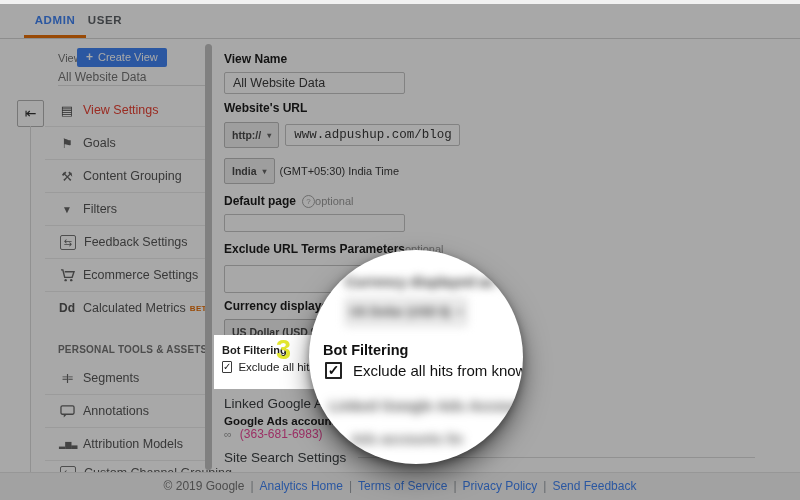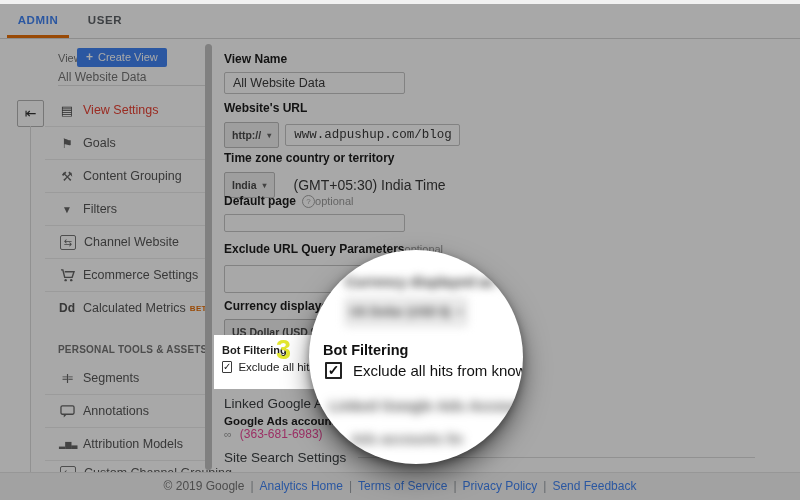--- a/index.html
+++ b/index.html
@@ -6,21 +6,21 @@
   body{
     width:800px;height:500px;position:relative;overflow:hidden;
     background:#fff;font-family:"Liberation Sans",sans-serif;
     -webkit-font-smoothing:antialiased;
   }
   
   #top-strip{position:absolute;left:0;top:0;right:0;height:4px;background:#f1f1f1;}
   #tabbar{position:absolute;left:0;top:4px;right:0;height:34px;background:#fff;border-bottom:1px solid #d6d6d6;}
   .tab{position:absolute;top:0;height:31px;line-height:33px;font-size:11.5px;font-weight:bold;
        letter-spacing:.6px;text-align:center;cursor:pointer;}
-  #tab-admin{left:7px;width:62px;color:#4285f4;border-bottom:3px solid #e8710a;}
+  #tab-admin{left:24px;width:62px;color:#4285f4;border-bottom:3px solid #e8710a;}
   #tab-user{left:74px;width:62px;color:#5f6368;}
   
   #back-btn{position:absolute;left:17px;top:100px;width:25px;height:25px;border:1px solid #b5b5b5;
     border-radius:2px;background:#fdfdfd;text-align:center;line-height:24px;font-size:14px;color:#333;cursor:pointer;}
   #gutter-line{position:absolute;left:30px;top:126px;width:1px;height:346px;background:#ddd;}
   
   #sidebar{position:absolute;left:45px;top:38px;width:160px;}
   .view-label{position:absolute;left:13px;top:14px;font-size:11px;color:#757575;}
   #create-view-btn{position:absolute;left:32px;top:10px;height:19px;line-height:19px;background:#4285f4;
     color:#fff;font-size:11px;border-radius:2px;padding:0 9px;cursor:pointer;white-space:nowrap;}
@@ -136,21 +136,21 @@
     <div class="item">
       <span class="icn">⚒</span>
       <span class="ilabel">Content Grouping</span>
     </div>
     <div class="item">
       <span class="icn" style="font-size:10px;">▼</span>
       <span class="ilabel">Filters</span>
     </div>
     <div class="item">
       <span class="icn box">⇆</span>
-      <span class="ilabel">Channel Website</span>
+      <span class="ilabel">Feedback Settings</span>
     </div>
     <div class="item">
       <span class="icn">
           <svg class="micon" width="15" height="14" viewBox="0 0 16 15">
             <path d="M1 2h2l2 8h8l2-6H5" fill="none" stroke="#666" stroke-width="1.5"></path>
             <circle cx="6" cy="13" r="1.3" fill="#666"></circle>
             <circle cx="12" cy="13" r="1.3" fill="#666"></circle>
           </svg>
         </span>
       <span class="ilabel">Ecommerce Settings</span>
@@ -206,37 +206,36 @@
     <div class="row" style="margin-top:7px;">
       <span class="drop">
           <span>http://</span>
           <span class="caret">▾</span>
         </span>
       <input class="txt" style="width: 175px; margin-left: 6px; font-family: Liberation Mono, monospace;" value="www.adpushup.com/blog">
     </div>
   </div>
 
   <div class="sec pad6" id="sec-tz">
-    <div class="lbl">Time zone country or territory</div>
     <div class="row" style="margin-top:7px;">
       <span class="drop">
           <span>India</span>
           <span class="caret">▾</span>
         </span>
-      <span style="margin-left:19px;font-size:14px;color:#3a3a3a;">(GMT+05:30) India Time</span>
+      <span style="margin-left:5px;font-size:11px;color:#3a3a3a;">(GMT+05:30) India Time</span>
     </div>
   </div>
 
   <div class="sec pad6" id="sec-default">
     <div class="lbl"><span>Default page</span><span class="qicon">?</span><span class="opt">optional</span></div>
     <input class="txt" style="width: 181px; height: 18px; margin-top: 6px;" value="">
   </div>
 
   <div class="sec pad6" id="sec-exclude">
-    <div class="lbl"><span>Exclude URL Query Parameters</span><span class="opt">optional</span></div>
+    <div class="lbl"><span>Exclude URL Terms Parameters</span><span class="opt">optional</span></div>
     <input class="txt" style="width: 179px; height: 28px; margin-top: 9px;" value="">
   </div>
 
   <div class="sec pad6" id="sec-currency">
     <div class="lbl">Currency displayed as</div>
     <div class="row" style="margin-top:6px;">
       <span class="drop">
           <span>US Dollar (USD $)</span>
           <span class="caret">▾</span>
         </span>

